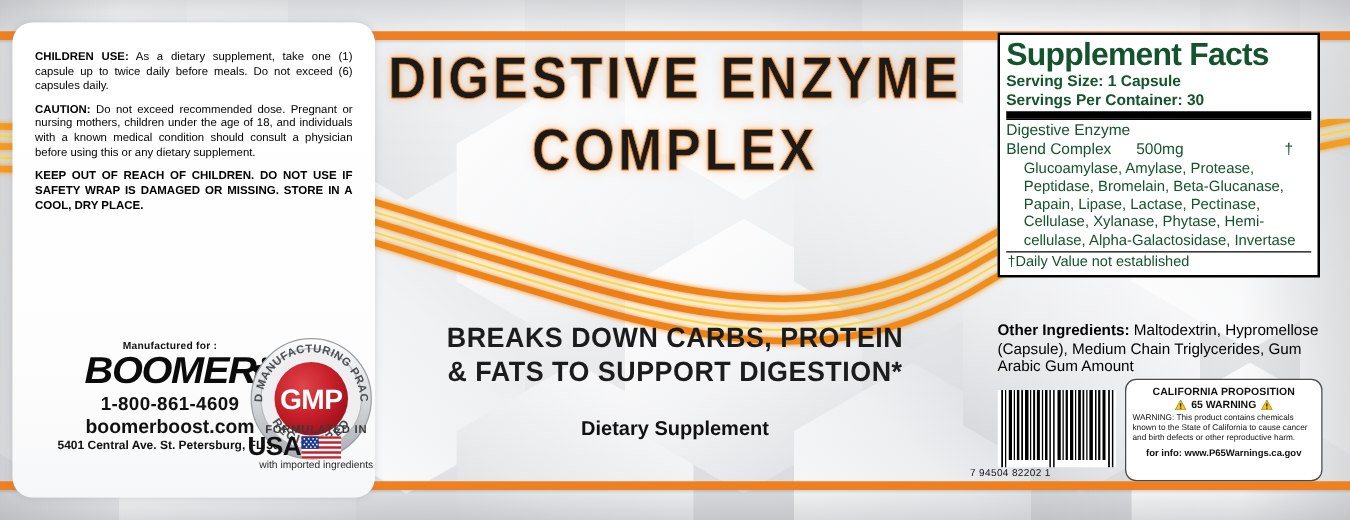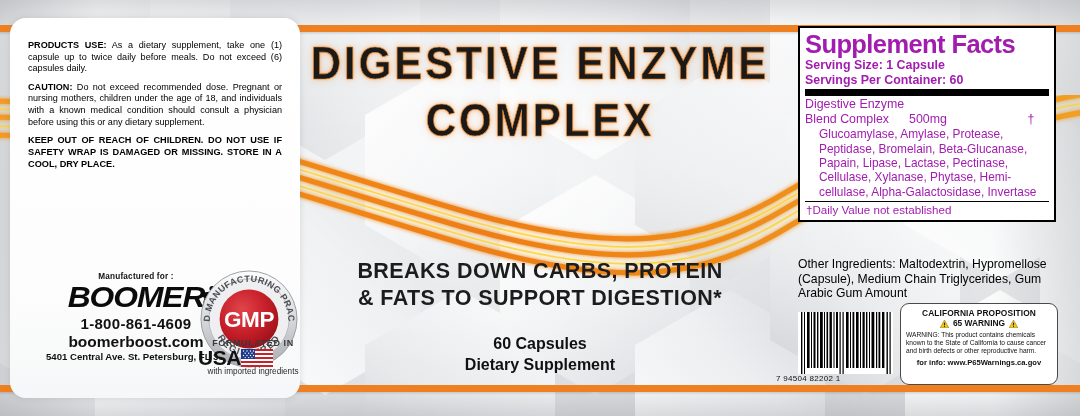--- a/index.html
+++ b/index.html
@@ -111,40 +111,40 @@
     color:#1c1c1c;transform:scaleY(1.04);
   }
   .count{
     position:absolute;left:300px;top:333px;width:480px;text-align:center;
     font-size:16px;font-weight:bold;line-height:21px;color:#111;
   }
 
   
   .sf{
     position:absolute;left:798px;top:26px;width:258px;
-    background:#fff;border:2.4px solid #000;color:#a21caf;
+    background:#fff;border:2.4px solid #000;color:#14532d;
     padding:2px 5px 3px 5px;box-sizing:border-box;
   }
   .sf-title{font-size:25.5px;font-weight:bold;letter-spacing:-.6px;line-height:28px;}
   .sf-serv{font-size:12.4px;font-weight:bold;line-height:14.6px;}
   .rule-thick{border-top:6px solid #000;margin:2px 0 0 0;}
   .rule-thin{border-top:1.4px solid #000;margin:0;}
   .sf-amount{display:flex;justify-content:space-between;font-size:12.6px;font-weight:bold;line-height:16px;padding:1px 0;}
   .sf-blend{font-size:12.4px;line-height:15px;position:relative;padding-top:1px;}
   .sf-blend .row2{display:flex;}
   .sf-blend .nm{width:104px;}
   .sf-blend .mg{flex:1;}
   .sf-blend .dg{width:36px;text-align:center;}
   .sf-ing{font-size:11.9px;line-height:14.4px;padding-left:14px;padding-bottom:2px;}
   .sf-dv{font-size:11.6px;line-height:14px;padding:1px 0 0 1px;}
   .other{
     position:absolute;left:798px;top:257px;width:262px;
     font-size:12.2px;line-height:14.6px;color:#000;
   }
-  .other b{font-weight:normal;}
+  .other b{font-weight:bold;}
 
   
   .barcode{position:absolute;left:798px;top:312px;width:95px;height:62px;}
   .bc-num{
     position:absolute;left:776px;top:374px;width:130px;
     font-size:8px;letter-spacing:.3px;color:#111;font-family:"Liberation Sans",sans-serif;
   }
 
   
   .p65{
@@ -209,21 +209,21 @@
       <path d="M-10,31 C142,31 302,95 472,143 C622,185 702,175 791,120 C881,67 981,25 1090,7" stroke-width="1.6" stroke="#ffd23f" opacity=".9"></path>
     </g>
   </svg>
 
   <div class="stripe stripe-top"></div>
   <div class="stripe stripe-bottom"></div>
 
   <div class="left-panel">
     <div class="lp-body">
       <div class="para">
-        <b>PRODUCTS USE:</b><span> As a dietary supplement, take one (1) capsule up to twice daily before meals. Do not exceed (6) capsules daily.</span>
+        <b>CHILDREN USE:</b><span> As a dietary supplement, take one (1) capsule up to twice daily before meals. Do not exceed (6) capsules daily.</span>
       </div>
       <div class="para">
         <b>CAUTION:</b><span> Do not exceed recommended dose. Pregnant or nursing mothers, children under the age of 18, and individuals with a known medical condition should consult a physician before using this or any dietary supplement.</span>
       </div>
       <div class="bold-block">KEEP OUT OF REACH OF CHILDREN. DO NOT USE IF SAFETY WRAP IS DAMAGED OR MISSING. STORE IN A COOL, DRY PLACE.</div>
     </div>
   </div>
 
   <div class="brand">
     <div class="mfg-for">Manufactured for :</div>
@@ -307,28 +307,27 @@
     <div class="title-line title-1">DIGESTIVE ENZYME</div>
     <div class="title-line title-2">COMPLEX</div>
   </div>
 
   <div class="tagline">
     <div>BREAKS DOWN CARBS, PROTEIN</div>
     <div>&amp; FATS TO SUPPORT DIGESTION*</div>
   </div>
 
   <div class="count">
-    <div>60 Capsules</div>
     <div>Dietary Supplement</div>
   </div>
 
   <div class="sf">
     <div class="sf-title">Supplement Facts</div>
     <div class="sf-serv">Serving Size: 1 Capsule</div>
-    <div class="sf-serv">Servings Per Container: 60</div>
+    <div class="sf-serv">Servings Per Container: 30</div>
     <div class="rule-thick"></div>
     <div class="rule-thin"></div>
     <div class="sf-blend">
       <div>Digestive Enzyme</div>
       <div class="row2">
         <span class="nm">Blend Complex</span>
         <span class="mg">500mg</span>
         <span class="dg">†</span>
       </div>
     </div>

